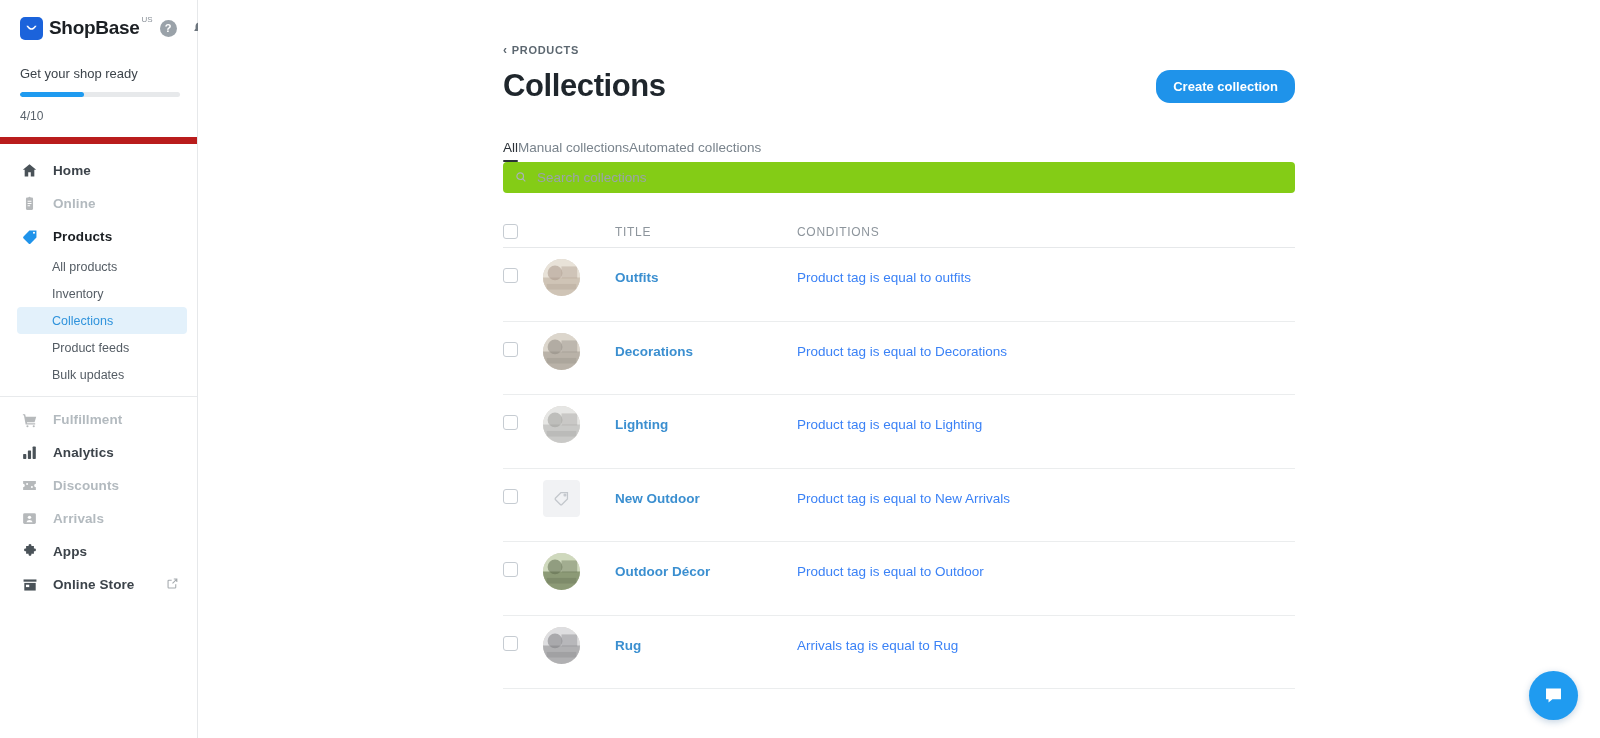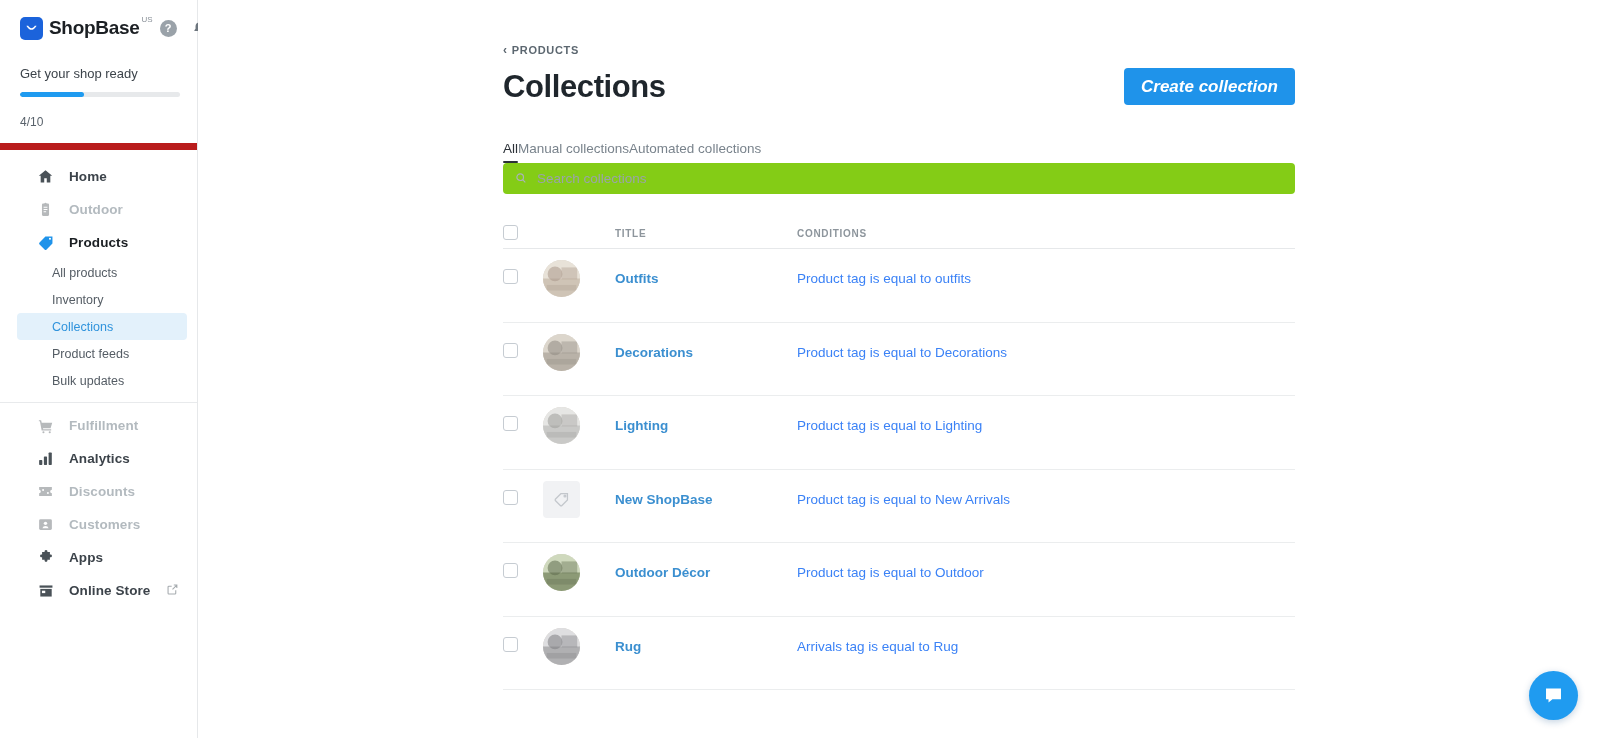--- a/index.html
+++ b/index.html
@@ -63,27 +63,27 @@
     border-bottom: 7px solid #b91c1c;
   }
   .shop-ready-label {
     font-size: 13px; color: #3c434a; margin-bottom: 11px;
   }
   .progress-track {
     width: 160px; height: 5px; border-radius: 3px;
     background: #e7e9eb; overflow: hidden;
   }
   .progress-fill { height: 5px; border-radius: 3px; background: #1f9bf0; }
-  .progress-count { font-size: 12px; color: #59626b; margin-top: 18px; }
+  .progress-count { font-size: 12px; color: #59626b; margin-top: 12px; }
 
   .nav { padding-top: 10px; }
   .nav-sep { height: 1px; background: #e8eaec; margin: 8px 0 6px 0; }
   .nav-item {
     display: flex; align-items: center;
-    height: 33px; padding-left: 36px; gap: 14px;
+    height: 33px; padding-left: 20px; gap: 14px;
     cursor: pointer;
   }
   .nav-icon { width: 19px; height: 19px; display: flex; align-items: center; justify-content: center; flex: 0 0 19px; }
   .nav-label { font-size: 13.5px; color: #3c434a; font-weight: bold; letter-spacing: 0.1px; }
   .nav-item.dim .nav-label { color: #b3babf; font-weight: bold; }
   .nav-item.dim .nav-icon { opacity: 0.4; }
   .nav-item.active-parent .nav-label { color: #1b1f23; }
   .nav-sub {
     display: flex; align-items: center;
     height: 27px; margin: 0 10px 0 17px; padding-left: 35px;
@@ -115,24 +115,24 @@
   .title-row {
     display: flex; align-items: center; justify-content: space-between;
     margin-top: 6px;
   }
   .page-title {
     font-size: 31px; font-weight: bold; color: #1f262c;
     letter-spacing: -0.4px; margin: 0;
   }
   .btn-primary {
     background: #1f93ea; color: #ffffff;
-    font-size: 17px; font-weight: bold;
-    border: none; border-radius: 4px;
+    font-size: 13px; font-weight: bold;
+    border: none; border-radius: 14px;
     padding: 10px 17px; cursor: pointer;
-    line-height: 1; white-space: nowrap; font-style: italic;
+    line-height: 1; white-space: nowrap;
   }
 
   .tabs { display: flex; margin-top: 36px; }
   .tab {
     font-size: 13.5px; color: #79838c; cursor: pointer;
     padding-bottom: 7px; position: relative;
   }
   .tab.active { color: #2c3238; }
   .tab.active::after {
     content: ""; position: absolute; left: 0; right: 0; bottom: 0;
@@ -158,21 +158,21 @@
   }
   .cb-cell { width: 40px; flex: 0 0 40px; display: flex; align-items: center; }
   .checkbox {
     width: 15px; height: 15px; border: 1px solid #c6ccd2;
     border-radius: 3px; background: #fff; cursor: pointer;
   }
   .thumb-cell { width: 72px; flex: 0 0 72px; display: flex; align-items: center; }
   .title-cell { width: 182px; flex: 0 0 182px; }
   .cond-cell { flex: 1 1 auto; }
   .th-label {
-    font-size: 10px; font-weight: bold; letter-spacing: 0.7px;
+    font-size: 12px; font-weight: normal; letter-spacing: 0.7px;
     color: #8d959c;
   }
   .tr-row {
     display: flex; align-items: flex-start;
     height: 73.5px; border-bottom: 1px solid #ebedee;
     padding-top: 20px;
   }
   .tr-row:last-child { border-bottom: 1px solid #ebedee; }
   .thumb {
     width: 37px; height: 37px; border-radius: 50%;
@@ -247,21 +247,21 @@
         </span>
         <span class="nav-label">Home</span>
       </div>
 
       <div class="nav-item dim">
         <span class="nav-icon">
           <svg width="17" height="17" viewBox="0 0 24 24" fill="#4a5258">
               <path d="M15.5 3.6h-1.7a2 2 0 0 0-3.6 0H8.5A1.6 1.6 0 0 0 7 5.2v14.2a1.6 1.6 0 0 0 1.5 1.6h7a1.6 1.6 0 0 0 1.5-1.6V5.2a1.6 1.6 0 0 0-1.5-1.6zM9.3 8.2h5.4v1.3H9.3zm0 3.2h5.4v1.3H9.3zm0 3.2h3.6v1.3H9.3z"></path>
             </svg>
         </span>
-        <span class="nav-label">Outdoor</span>
+        <span class="nav-label">Online</span>
       </div>
 
       <div class="nav-item active-parent">
         <span class="nav-icon">
           <svg width="18" height="18" viewBox="0 0 24 24" fill="#1f93ea">
               <path d="M11.2 3.4 3.4 11.2a1.9 1.9 0 0 0 0 2.7l6.7 6.7a1.9 1.9 0 0 0 2.7 0l7.8-7.8V3.4zm6.1 4.4a1.4 1.4 0 1 1 0-2.8 1.4 1.4 0 0 1 0 2.8z"></path>
             </svg>
         </span>
         <span class="nav-label">Products</span>
       </div>
@@ -314,21 +314,21 @@
       </div>
 
       <div class="nav-item dim">
         <span class="nav-icon">
           <svg width="17" height="17" viewBox="0 0 24 24" fill="#4a5258">
               <rect x="3" y="4.6" width="18" height="15" rx="2"></rect>
               <circle cx="12" cy="10.4" r="2.4" fill="#fff"></circle>
               <path d="M7.6 17.4a4.6 4.6 0 0 1 8.8 0z" fill="#fff"></path>
             </svg>
         </span>
-        <span class="nav-label">Customers</span>
+        <span class="nav-label">Arrivals</span>
       </div>
 
       <div class="nav-item">
         <span class="nav-icon">
           <svg width="18" height="18" viewBox="0 0 24 24" fill="#4a5258">
               <path d="M10.2 2.4a2 2 0 0 1 3.6 0c.3.7 0 1.3 0 1.6h3.4v3.4c.3 0 .9-.3 1.6 0a2 2 0 0 1 0 3.6c-.7.3-1.3 0-1.6 0v3.4h-3.4c0 .3.3.9 0 1.6a2 2 0 0 1-3.6 0c-.3-.7 0-1.3 0-1.6H6.8V11c-.3 0-.9.3-1.6 0a2 2 0 0 1 0-3.6c.7-.3 1.3 0 1.6 0V4h3.4c0-.3-.3-.9 0-1.6z"></path>
               <path d="M6.8 14.4v6.4h6.4c0-.3-.3-.9 0-1.6a2 2 0 0 1 3.6 0c.3.7 0 1.3 0 1.6h3.4v-6.4c-.3 0-.9.3-1.6 0a2 2 0 0 1 0-3.6" fill="none"></path>
             </svg>
         </span>
         <span class="nav-label">Apps</span>
@@ -457,21 +457,21 @@
                 <div class="checkbox"></div>
               </div>
               <div class="thumb-cell">
                 <div class="thumb-ph">
                   <svg width="17" height="17" viewBox="0 0 24 24" fill="none" stroke="#c3c7cc" stroke-width="1.8">
                     <path d="M11.4 3.6 3.6 11.4a1.6 1.6 0 0 0 0 2.3l6.7 6.7a1.6 1.6 0 0 0 2.3 0l7.8-7.8V3.6z"></path>
                     <circle cx="16.9" cy="7.1" r="1.3"></circle>
                   </svg>
                 </div>
               </div>
-              <div class="title-cell"><span class="row-title">New ShopBase</span></div>
+              <div class="title-cell"><span class="row-title">New Outdoor</span></div>
               <div class="cond-cell"><span class="row-cond">Product tag is equal to New Arrivals</span></div>
             </div>
             <div class="tr-row">
               <div class="cb-cell">
                 <div class="checkbox"></div>
               </div>
               <div class="thumb-cell">
                 <div class="thumb">
                   <svg width="37" height="37" viewBox="0 0 40 40">
                     <rect width="40" height="40" fill="#cfd9bd"></rect>

